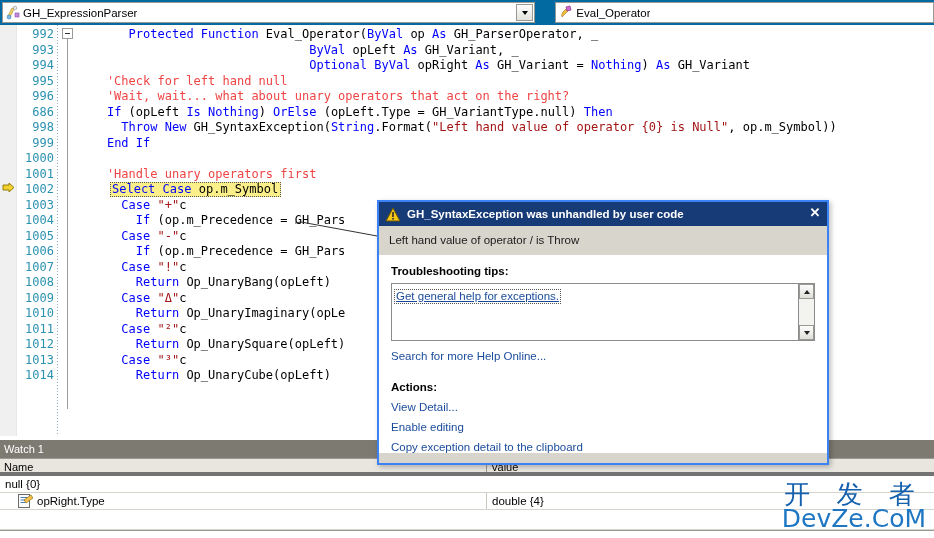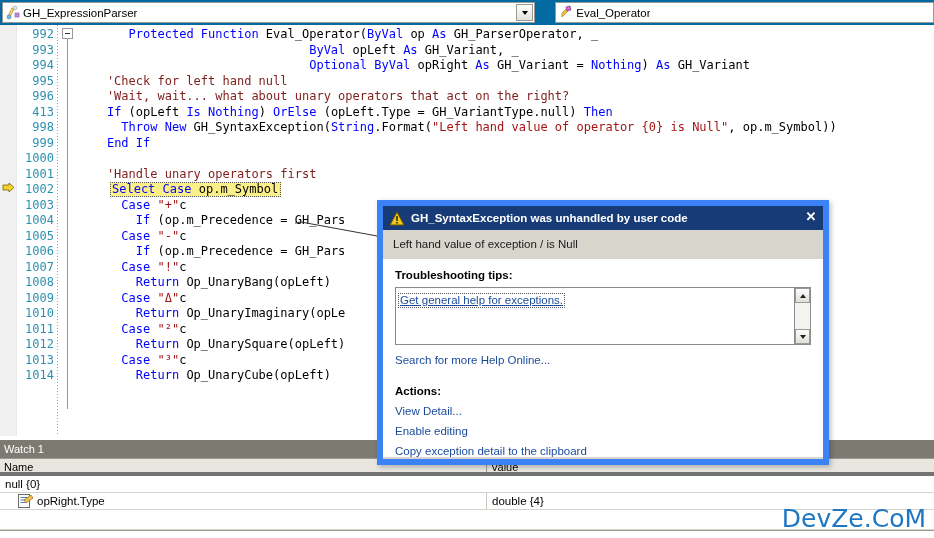--- a/index.html
+++ b/index.html
@@ -141,21 +141,21 @@
   }
   .lc {
     position: absolute;
     left: 78px;
     color: #000000;
     font-family: "DejaVu Sans Mono", monospace;
     font-size: 12px;
     white-space: pre;
   }
   .kw  { color: #0000ff; text-align: center; }
-  .cm  { color: #7f1d1d; }
+  .cm  { color: #ef4444; }
   .st  { color: #a31515; }
   .pl  { color: #000000; }
 
   .cur-arrow {
     position: absolute;
     left: 2px;
     width: 13px; height: 11px;
   }
   .cur-arrow svg { display: block; }
 
@@ -187,21 +187,21 @@
     z-index: 60;
     pointer-events: none;
   }
 
   
   .exdlg {
     position: absolute;
     left: 377px; top: 200px;
     width: 452px; height: 265px;
     background: #d8d5cd;
-    border: 6px solid #3b82f6;
+    border: 2px solid #3b82f6;
     box-shadow: 2px 2px 5px rgba(0,0,0,0.25);
     box-sizing: border-box;
     z-index: 70;
     font-family: "Liberation Sans", sans-serif;
   }
   .exdlg-title {
     height: 24px;
     background: #173b77;
     display: flex;
     align-items: center;
@@ -459,21 +459,21 @@
     <div class="editor-fold">
       <div class="fold-line"></div>
       <div class="fold-box"></div>
     </div>
     <div class="code-area">
         <div class="code-line"><span class="ln">992</span><span class="lc"><span class="pl">       </span><span class="kw">Protected Function </span><span class="pl">Eval_Operator(</span><span class="kw">ByVal </span><span class="pl">op </span><span class="kw">As </span><span class="pl">GH_ParserOperator, _</span></span></div>
         <div class="code-line"><span class="ln">993</span><span class="lc"><span class="pl">                                </span><span class="kw">ByVal </span><span class="pl">opLeft </span><span class="kw">As </span><span class="pl">GH_Variant, _</span></span></div>
         <div class="code-line"><span class="ln">994</span><span class="lc"><span class="pl">                                </span><span class="kw">Optional ByVal </span><span class="pl">opRight </span><span class="kw">As </span><span class="pl">GH_Variant = </span><span class="kw">Nothing</span><span class="pl">) </span><span class="kw">As </span><span class="pl">GH_Variant</span></span></div>
         <div class="code-line"><span class="ln">995</span><span class="lc"><span class="cm">    'Check for left hand null</span></span></div>
         <div class="code-line"><span class="ln">996</span><span class="lc"><span class="cm">    'Wait, wait... what about unary operators that act on the right?</span></span></div>
-        <div class="code-line"><span class="ln">413</span><span class="lc"><span class="pl">    </span><span class="kw">If </span><span class="pl">(opLeft </span><span class="kw">Is Nothing</span><span class="pl">) </span><span class="kw">OrElse </span><span class="pl">(opLeft.Type = GH_VariantType.null) </span><span class="kw">Then</span></span></div>
+        <div class="code-line"><span class="ln">686</span><span class="lc"><span class="pl">    </span><span class="kw">If </span><span class="pl">(opLeft </span><span class="kw">Is Nothing</span><span class="pl">) </span><span class="kw">OrElse </span><span class="pl">(opLeft.Type = GH_VariantType.null) </span><span class="kw">Then</span></span></div>
         <div class="code-line"><span class="ln">998</span><span class="lc"><span class="pl">      </span><span class="kw">Throw New </span><span class="pl">GH_SyntaxException(</span><span class="kw">String</span><span class="pl">.Format(</span><span class="st">"Left hand value of operator {0} is Null"</span><span class="pl">, op.m_Symbol))</span></span></div>
         <div class="code-line"><span class="ln">999</span><span class="lc"><span class="pl">    </span><span class="kw">End If</span></span></div>
         <div class="code-line"><span class="ln">1000</span><span class="lc"><span class="pl"></span></span></div>
         <div class="code-line"><span class="ln">1001</span><span class="lc"><span class="cm">    'Handle unary operators first</span></span></div>
         <div class="code-line"><span class="ln">1002</span><span class="cur-arrow"><svg width="13" height="11" viewBox="0 0 13 11">
               <path d="M1 3 L7 3 L7 1 L12 5.5 L7 10 L7 8 L1 8 Z" fill="#f2d22e" stroke="#8a7400" stroke-width="0.9"></path>
             </svg></span><span class="hl-stmt" style="width: 171.06px;"></span><span class="hl-text"><span class="kw">Select Case </span><span class="pl">op.m_Symbol</span></span></div>
         <div class="code-line"><span class="ln">1003</span><span class="lc"><span class="pl">      </span><span class="kw">Case </span><span class="st">"+"</span><span class="pl">c</span></span></div>
         <div class="code-line"><span class="ln">1004</span><span class="lc"><span class="pl">        </span><span class="kw">If </span><span class="pl">(op.m_Precedence = GH_Pars</span></span></div>
         <div class="code-line"><span class="ln">1005</span><span class="lc"><span class="pl">      </span><span class="kw">Case </span><span class="st">"-"</span><span class="pl">c</span></span></div>
@@ -497,21 +497,21 @@
       <span class="warn-icon">
         <svg width="16" height="15" viewBox="0 0 16 15">
           <path d="M8 1 L15 14 L1 14 Z" fill="#f5c518" stroke="#6b5400" stroke-width="1"></path>
           <rect x="7.2" y="5" width="1.6" height="5" fill="#2b2b2b"></rect>
           <rect x="7.2" y="11" width="1.6" height="1.6" fill="#2b2b2b"></rect>
         </svg>
       </span>
       <span class="exdlg-title-text">GH_SyntaxException was unhandled by user code</span>
       <span class="exdlg-close">✕</span>
     </div>
-    <div class="exdlg-msg">Left hand value of exception / is Null</div>
+    <div class="exdlg-msg">Left hand value of operator / is Throw</div>
     <div class="exdlg-body">
       <div class="tips-head">Troubleshooting tips:</div>
       <div class="tips-box">
         <a class="tip-link" href="#">Get general help for exceptions.</a>
         <div class="tips-scroll">
           <div class="sb-btn">
               <i class="up"></i>
             </div>
           <div class="sb-track"></div>
           <div class="sb-btn bot">
@@ -555,16 +555,17 @@
             </div>
             <div class="gr-value">double {4}</div>
           </div>
         </div>
       <div class="grid-blank"></div>
       <div class="grid-bottom-line"></div>
     </div>
   </div>
 
   <div class="watermark">
+    <div class="wm-cn">开 发 者</div>
     <div class="wm-en">DevZe.CoM</div>
   </div>
 
 </div>
 
 </body></html>

